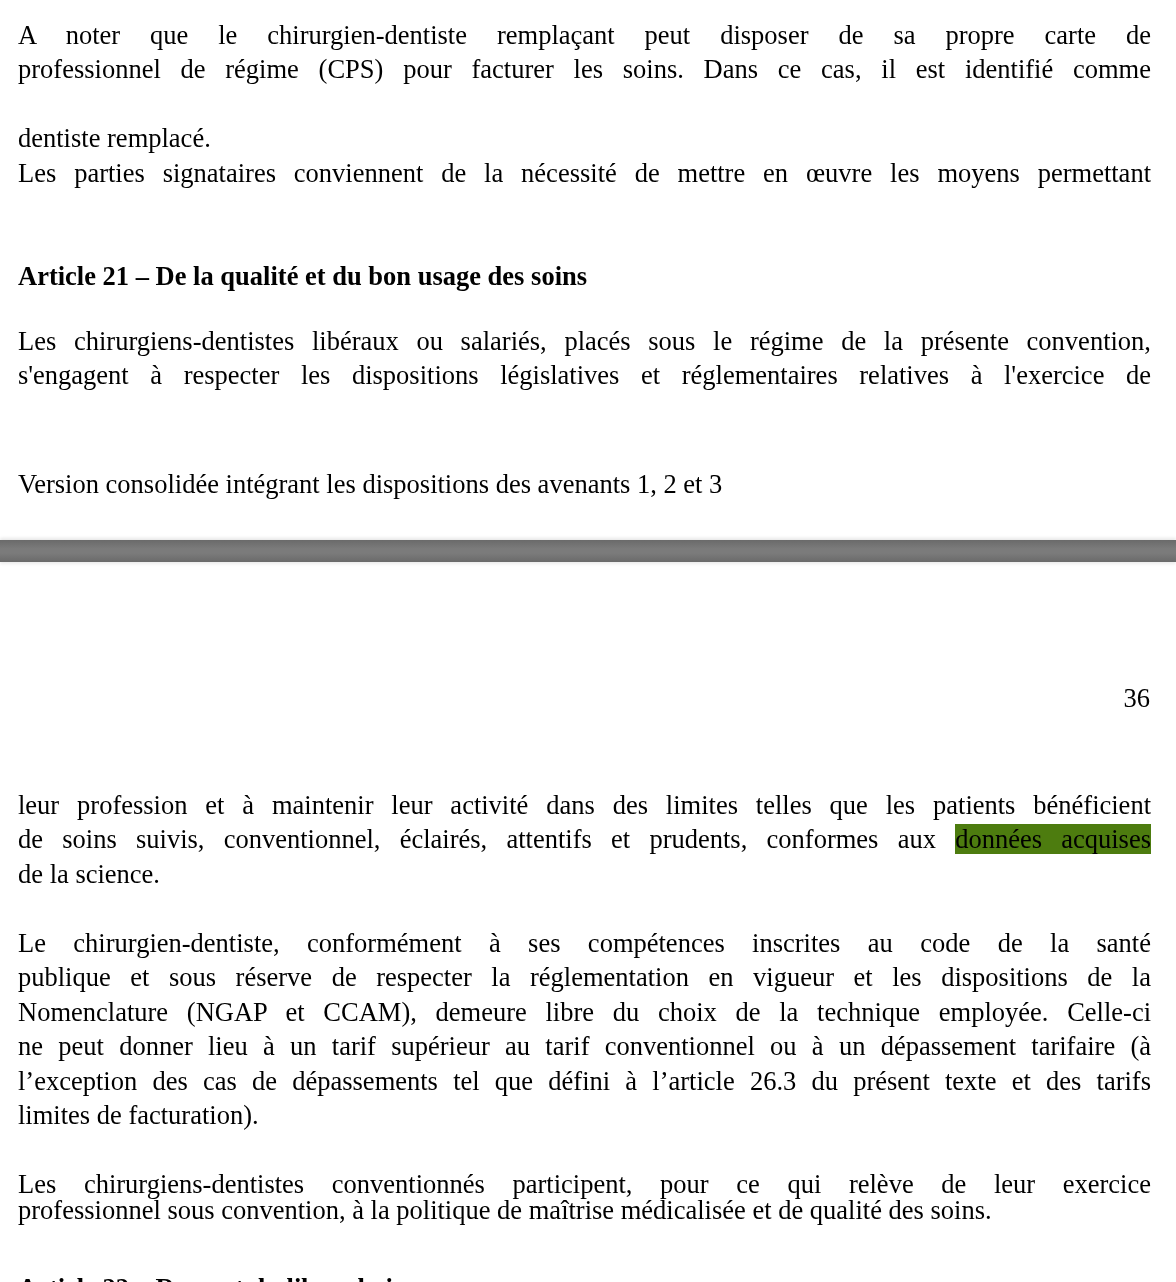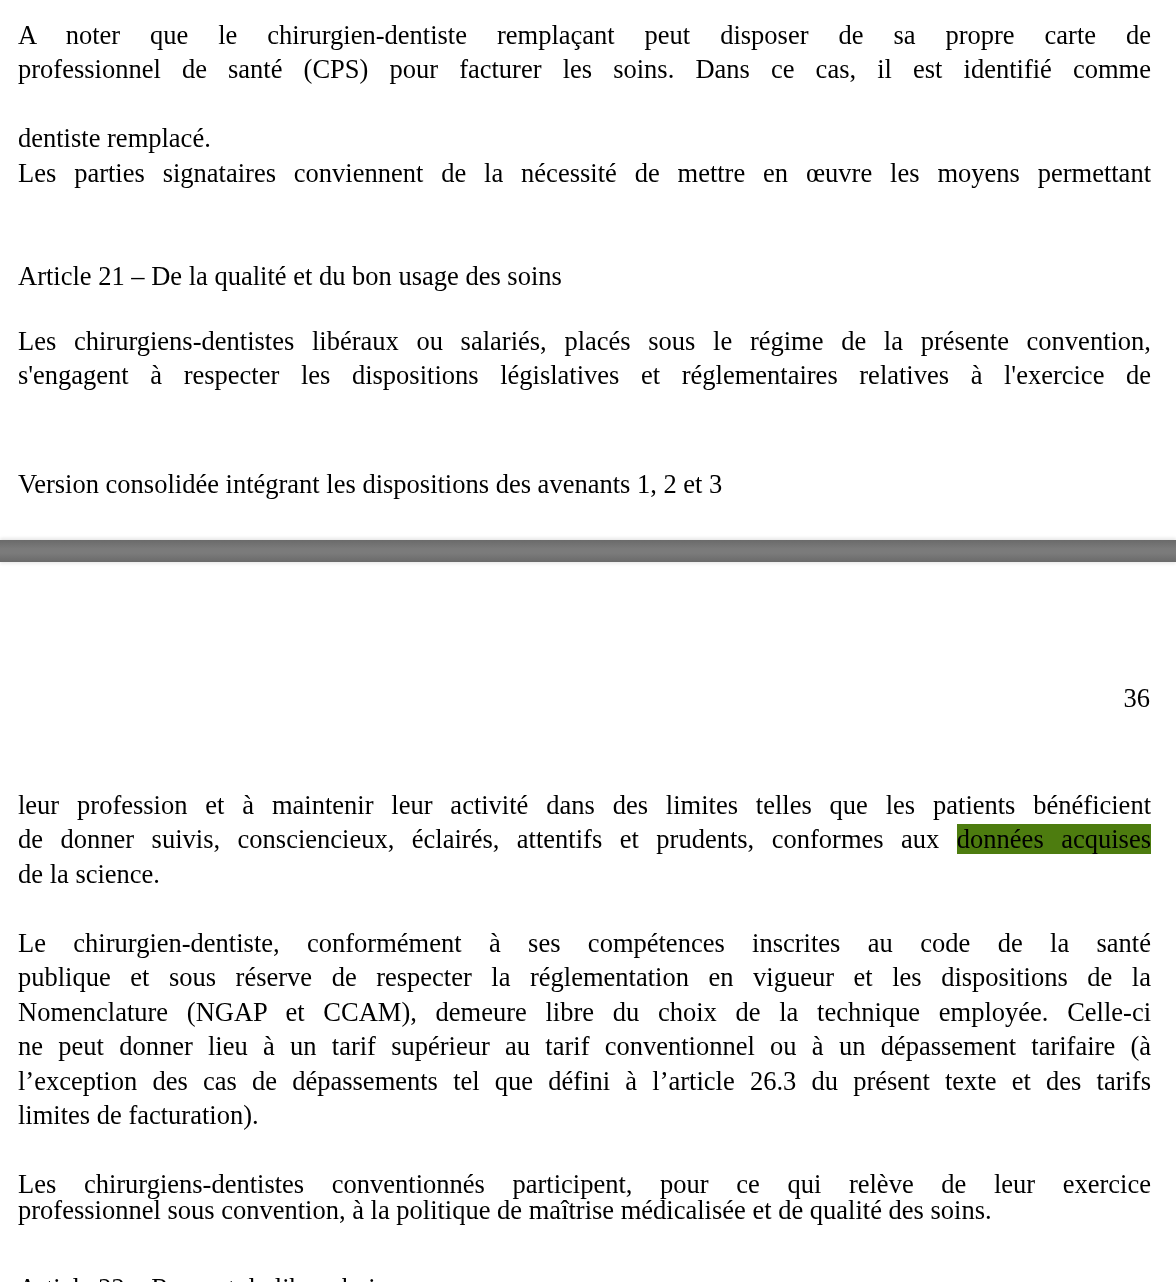--- a/index.html
+++ b/index.html
@@ -11,57 +11,57 @@
     position: relative;
   }
   .page { position: absolute; left: 0; width: 1176px; background: #fff; }
   .page-top { top: 15px; height: 580px; padding-left: 36px; }
   .page-bottom { top: 562px; height: 720px; margin-top: 27px; }
   .line {
     position: absolute; left: 18px; width: 1133px;
     font-size: 26.5px; line-height: 34px; white-space: nowrap;
   }
   .justify { text-align: justify; text-align-last: justify; white-space: normal; }
-  .bold { font-weight: normal; }
+  .bold { font-weight: bold; }
   .divider {
     position: absolute; left: 0; top: 540px; width: 1176px; height: 22px;
     background: linear-gradient(#6a6a6a, #7b7b7b 40%, #7b7b7b 60%, #6a6a6a);
     box-shadow: 0 -2px 3px #e8e8e8, 0 2px 3px #ececec;
   }
   .page-number {
     position: absolute; right: 26px; top: 92px;
     font-size: 26.5px; line-height: 34px;
   }
   .hl { background: #4d7c0f; }
 </style>
 </head>
 <body>
 
 <div class="page page-top">
   <div class="line justify" style="top:3px">A noter que le chirurgien-dentiste remplaçant peut disposer de sa propre carte de</div>
-  <div class="line justify" style="top:37px">professionnel de santé (CPS) pour facturer les soins. Dans ce cas, il est identifié comme</div>
+  <div class="line justify" style="top:37px">professionnel de régime (CPS) pour facturer les soins. Dans ce cas, il est identifié comme</div>
   <div class="line" style="top:106px">dentiste remplacé.</div>
 
   <div class="line justify" style="top:141px">Les parties signataires conviennent de la nécessité de mettre en œuvre les moyens permettant</div>
 
   <div class="line bold" style="top:244px">Article 21 – De la qualité et du bon usage des soins</div>
 
   <div class="line justify" style="top:309px">Les chirurgiens-dentistes libéraux ou salariés, placés sous le régime de la présente convention,</div>
   <div class="line justify" style="top:343px">s'engagent à respecter les dispositions législatives et réglementaires relatives à l'exercice de</div>
 
   <div class="line" style="top:452px">Version consolidée intégrant les dispositions des avenants 1, 2 et 3</div>
 </div>
 
 <div class="divider"></div>
 
 <div class="page page-bottom">
   <div class="page-number">36</div>
 
   <div class="line justify" style="top:199px">leur profession et à maintenir leur activité dans des limites telles que les patients bénéficient</div>
-  <div class="line justify" style="top:233px"><span>de donner suivis, consciencieux, éclairés, attentifs et prudents, conformes aux </span><span class="hl">données acquises</span></div>
+  <div class="line justify" style="top:233px"><span>de soins suivis, conventionnel, éclairés, attentifs et prudents, conformes aux </span><span class="hl">données acquises</span></div>
   <div class="line" style="top:268px">de la science.</div>
 
   <div class="line justify" style="top:337px">Le chirurgien-dentiste, conformément à ses compétences inscrites au code de la santé</div>
   <div class="line justify" style="top:371px">publique et sous réserve de respecter la réglementation en vigueur et les dispositions de la</div>
   <div class="line justify" style="top:406px">Nomenclature (NGAP et CCAM), demeure libre du choix de la technique employée. Celle-ci</div>
   <div class="line justify" style="top:440px">ne peut donner lieu à un tarif supérieur au tarif conventionnel ou à un dépassement tarifaire (à</div>
   <div class="line justify" style="top:475px">l’exception des cas de dépassements tel que défini à l’article 26.3 du présent texte et des tarifs</div>
   <div class="line" style="top:509px">limites de facturation).</div>
 
   <div class="line justify" style="top:578px">Les chirurgiens-dentistes conventionnés participent, pour ce qui relève de leur exercice</div>

